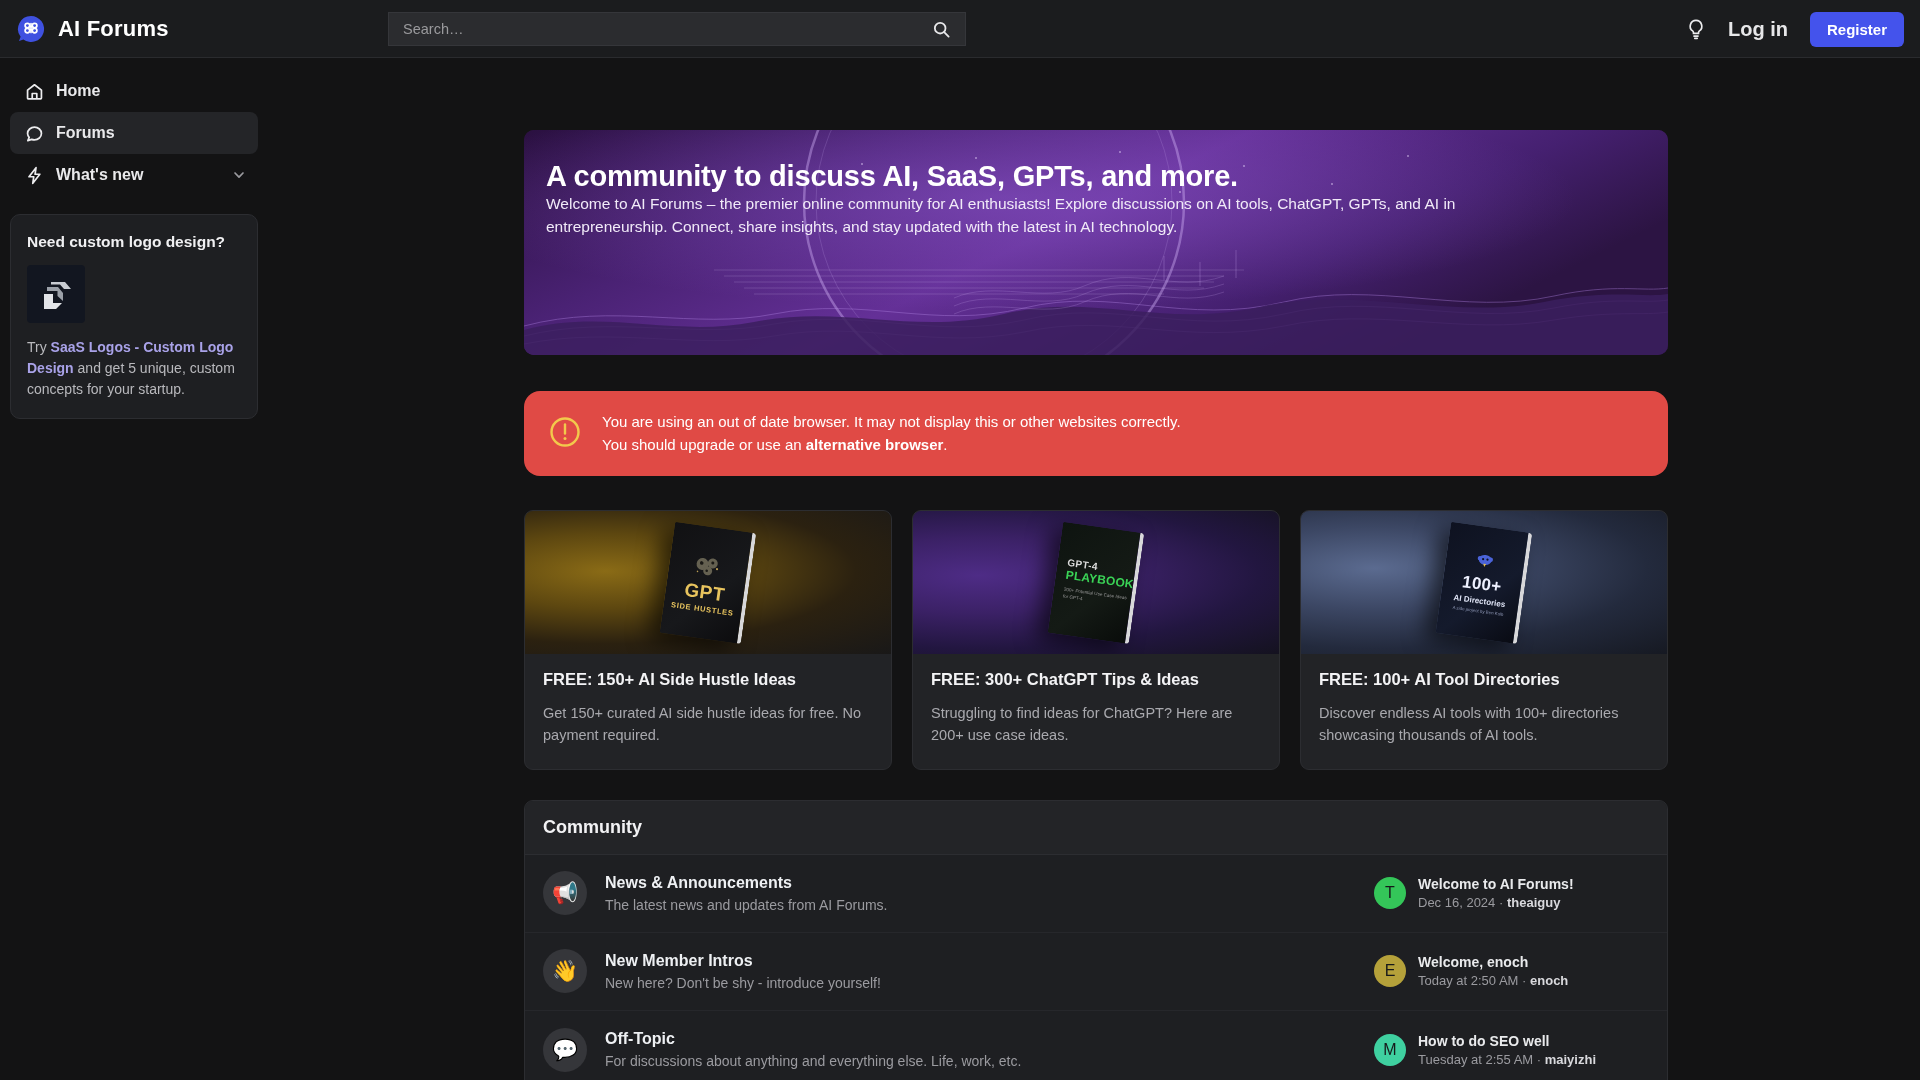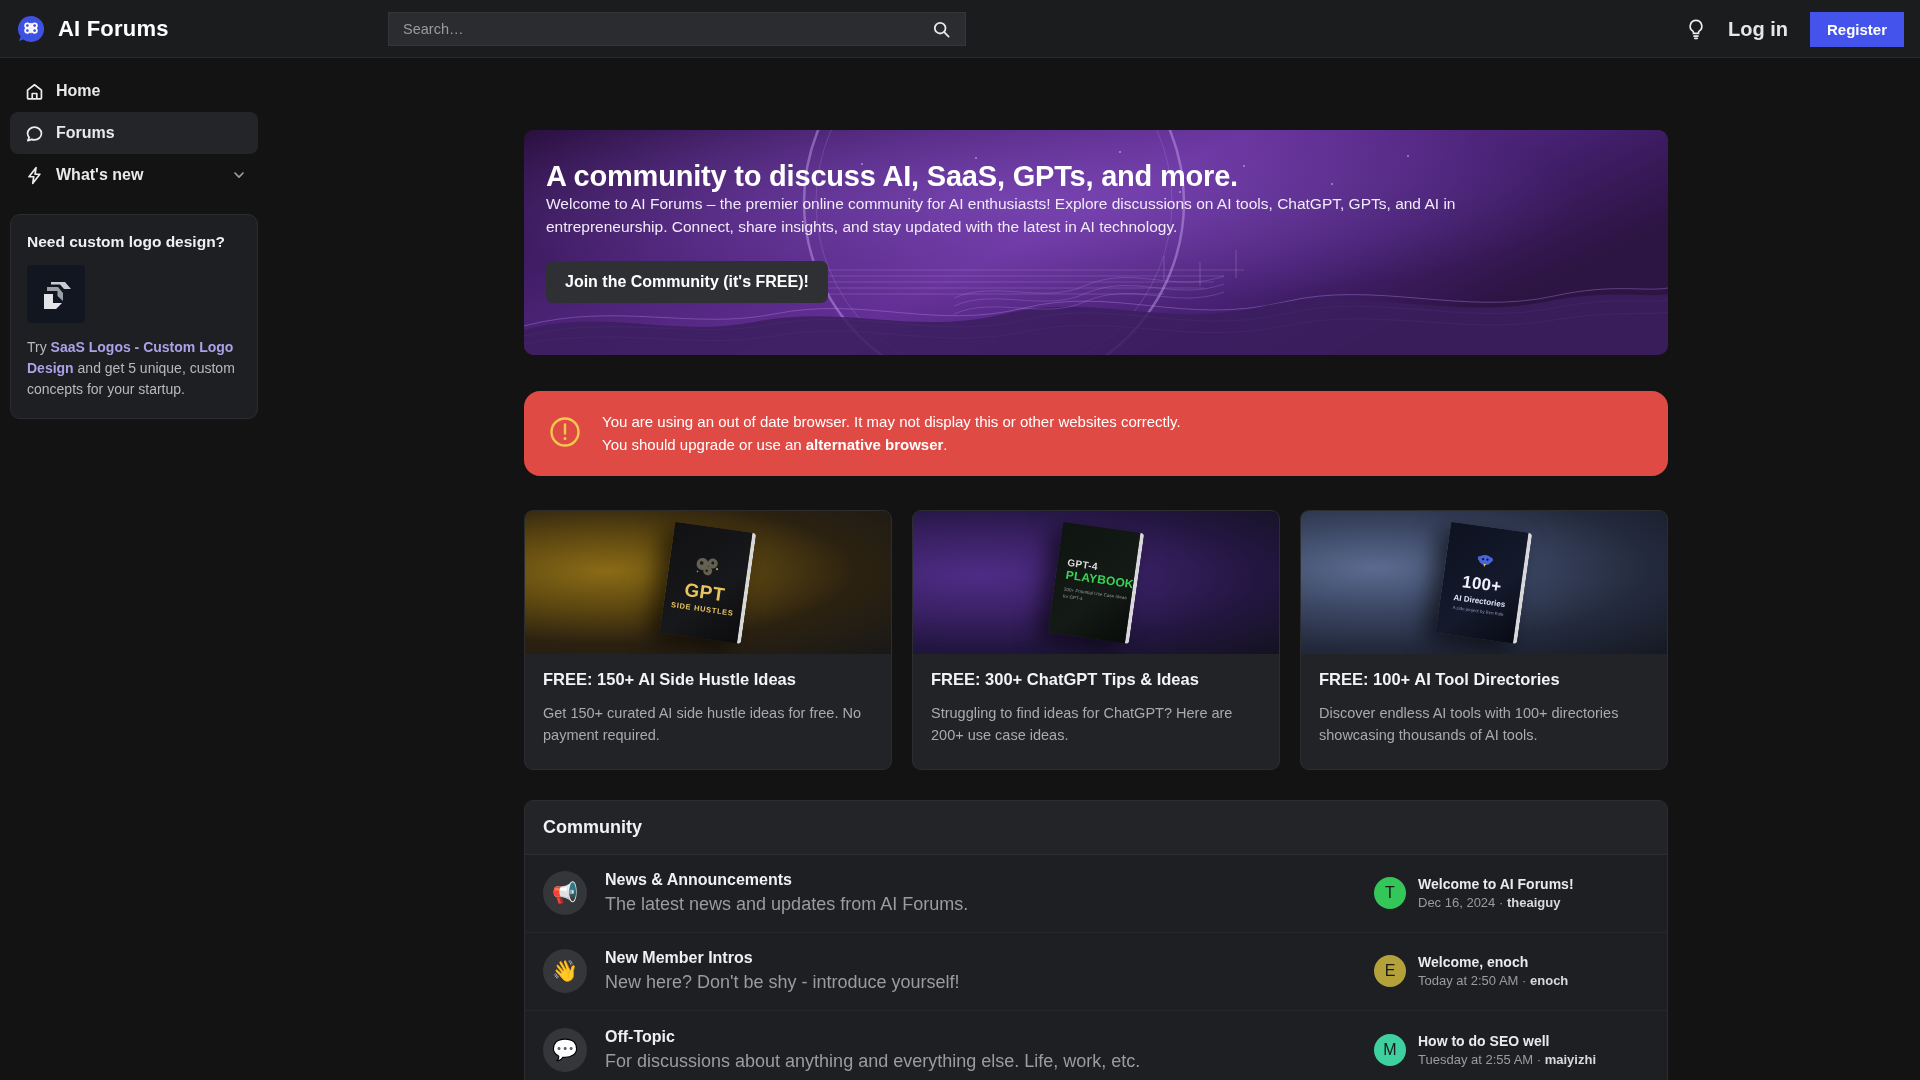--- a/index.html
+++ b/index.html
@@ -48,21 +48,21 @@
 
   .top-right {
     position: absolute; right: 16px; top: 0; height: 58px;
     display: flex; align-items: center; gap: 22px;
   }
   .bulb-btn { background: transparent; border: none; cursor: pointer; display: flex; align-items: center; }
   .login-link { color: #e7e7e9; font-size: 20px; font-weight: bold; text-decoration: none; cursor: pointer; }
   .register-btn {
     background: #4453ec; color: #fff;
     font-size: 15px; font-weight: bold;
-    border: none; border-radius: 0;
+    border: none; border-radius: 6px;
     padding: 9px 17px; cursor: pointer;
     font-family: "Liberation Sans", sans-serif;
   }
 
   
   .sidebar { position: absolute; left: 0; top: 58px; width: 268px; height: 1022px; padding: 12px 10px; }
   .nav-item {
     display: flex; align-items: center; gap: 12px;
     height: 42px; padding: 0 14px; border-radius: 8px;
     cursor: pointer; color: #e9e9eb;
@@ -179,21 +179,21 @@
     border-bottom: 1px solid #26272b;
   }
   .frow:last-child { border-bottom: none; }
   .f-ico {
     width: 44px; height: 44px; flex: 0 0 44px; border-radius: 50%;
     background: #35363a; display: flex; align-items: center; justify-content: center;
     font-size: 21px; margin-right: 18px;
   }
   .f-main { flex: 1; min-width: 0; }
   .f-title { font-size: 16px; font-weight: bold; color: #eef0f3; margin-bottom: 5px; cursor: pointer; }
-  .f-desc { font-size: 18px; color: #9b9ba0; }
+  .f-desc { font-size: 14px; color: #9b9ba0; }
   .f-last { width: 275px; flex: 0 0 275px; display: flex; align-items: center; gap: 12px; }
   .f-av {
     width: 32px; height: 32px; flex: 0 0 32px; border-radius: 50%;
     display: flex; align-items: center; justify-content: center;
     font-size: 16px; color: #16181a; font-weight: normal;
   }
   .f-lt { font-size: 14px; font-weight: bold; color: #e9eaec; margin-bottom: 3px; cursor: pointer; }
   .f-lm { font-size: 13px; color: #9b9ba0; }
   .f-lm b { color: #d9d9dd; }
 </style>
@@ -344,21 +344,20 @@
       </g>
       <g opacity="0.4" stroke="#cbaaf0" stroke-width="0.7">
         <path d="M640 150 V126"></path>
           <path d="M676 156 V132"></path>
           <path d="M712 148 V120"></path>
       </g>
     </svg>
     <div class="hero-inner">
       <div class="hero-h1">A community to discuss AI, SaaS, GPTs, and more.</div>
       <div class="hero-p">Welcome to AI Forums – the premier online community for AI enthusiasts! Explore discussions on AI tools, ChatGPT, GPTs, and AI in entrepreneurship. Connect, share insights, and stay updated with the latest in AI technology.</div>
-      <button class="hero-cta">Join the Community (it's FREE)!</button>
     </div>
   </div>
 
   <div class="alert">
     <span>
       <svg width="34" height="34" viewBox="0 0 34 34" fill="none" stroke="#f2c94c" stroke-width="2.4">
         <circle cx="17" cy="17" r="13.5"></circle>
         <path d="M17 9.5 V18.5" stroke-linecap="round"></path>
         <circle cx="17" cy="23.6" r="1.5" fill="#f2c94c" stroke="none"></circle>
       </svg>

